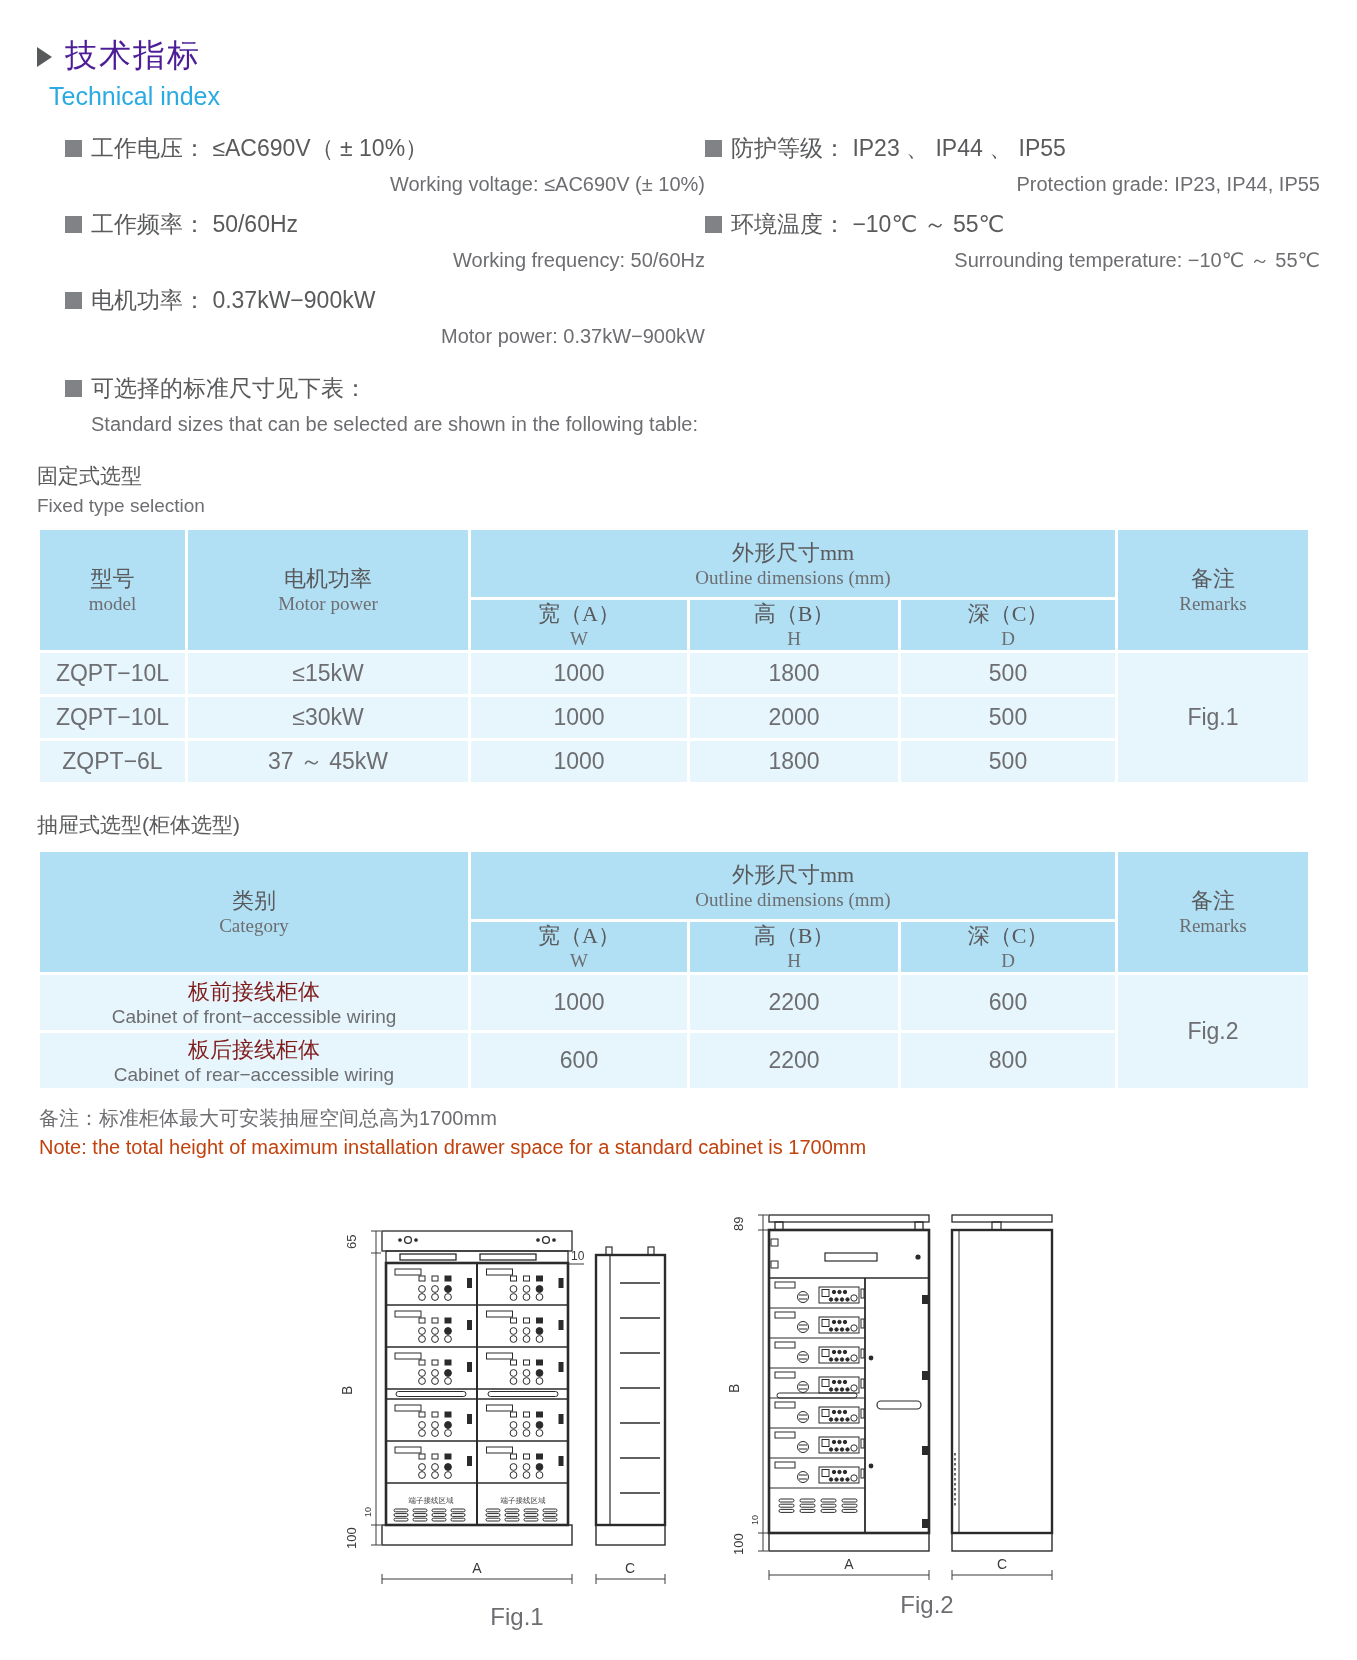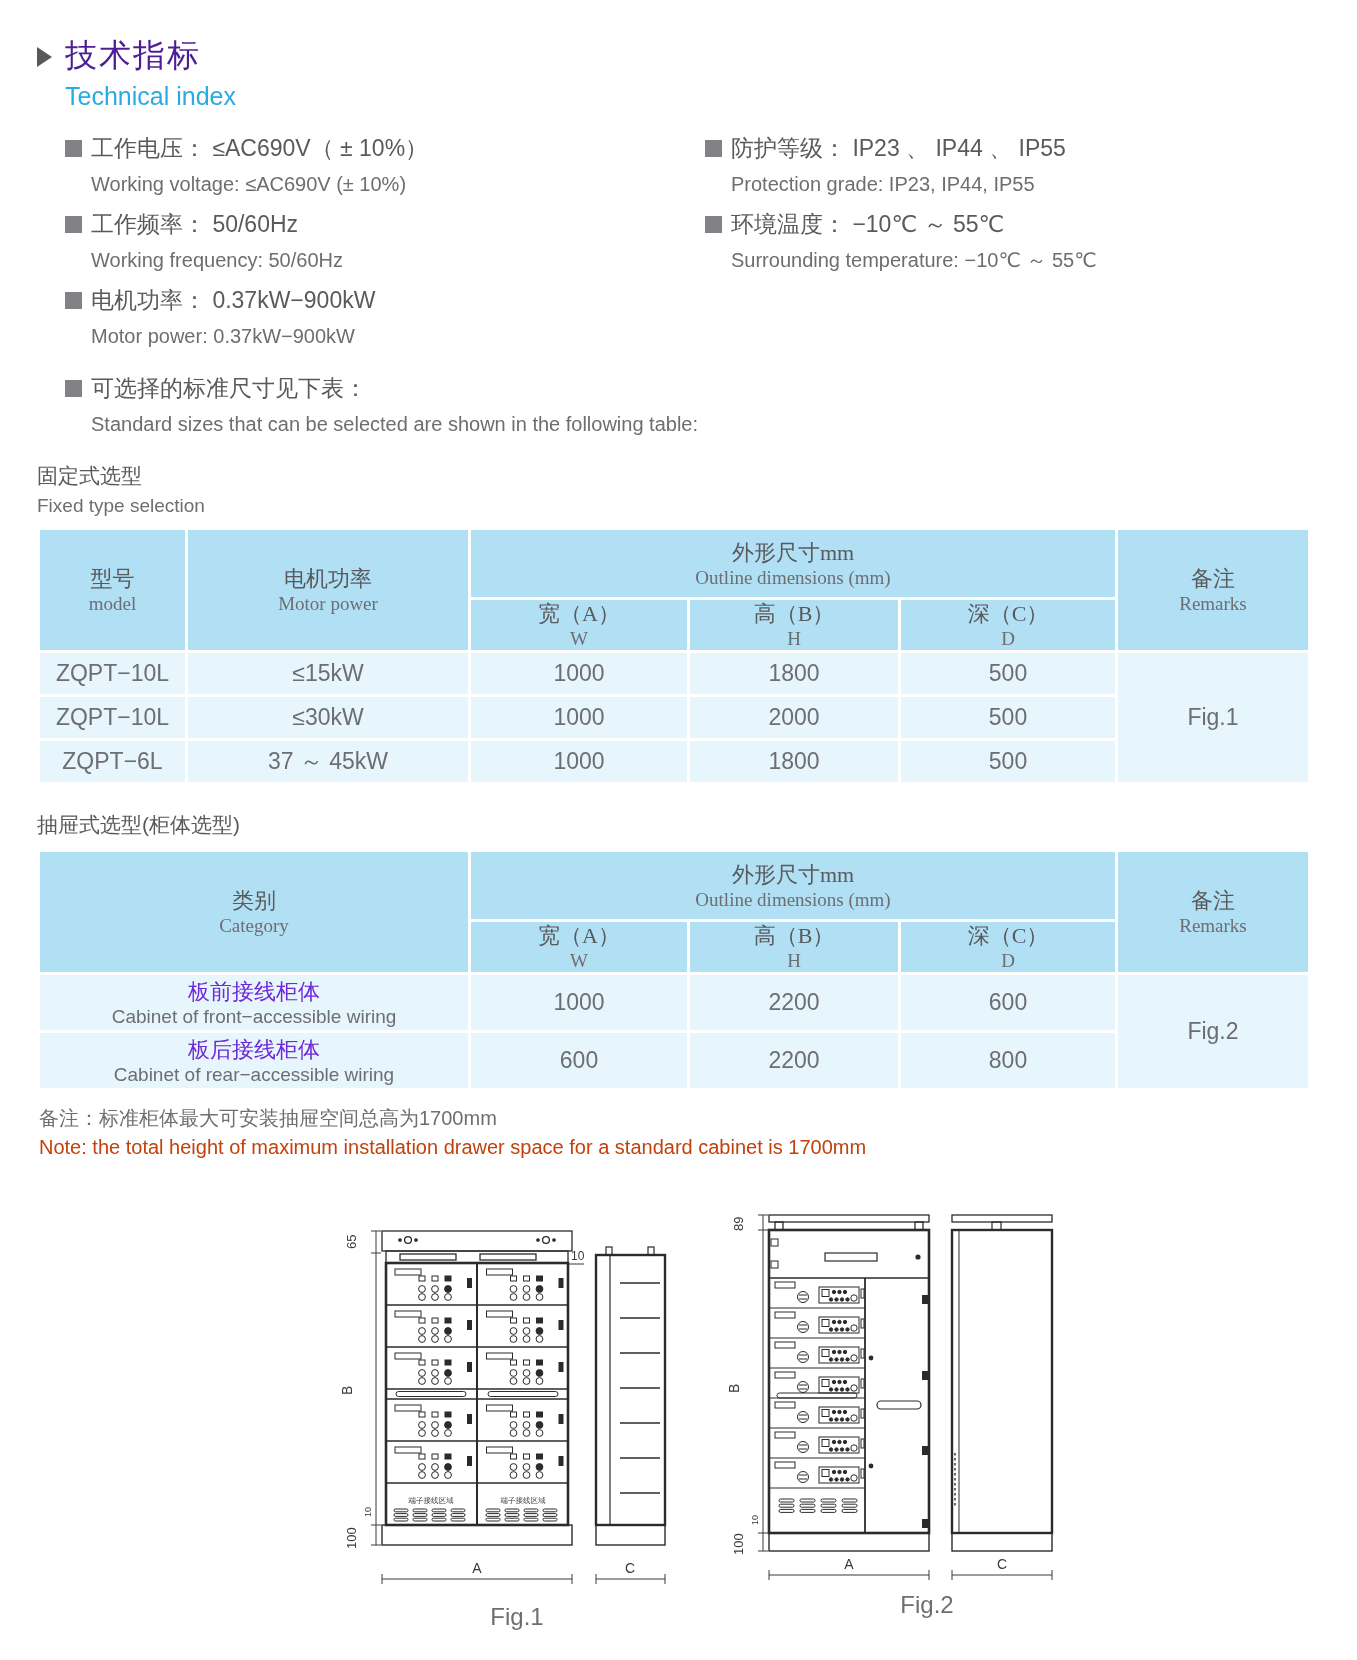--- a/index.html
+++ b/index.html
@@ -8,44 +8,44 @@
     background:#ffffff;color:#6d6e71;
     font-family:"Liberation Sans","DejaVu Sans",sans-serif;
     -webkit-font-smoothing:antialiased;
   }
   .content{padding:34px 37px 0 37px;}
 
   
   .title-row{display:flex;align-items:center;gap:13px;margin-left:0;}
   .arrow{width:0;height:0;border-left:15px solid #58595b;border-top:10px solid transparent;border-bottom:10px solid transparent;margin-top:2px;}
   .title-zh{font-size:32px;color:#4c1d95;letter-spacing:2px;}
-  .title-en{font-size:25px;color:#29abe2;margin:4px 0 0 28px;}
+  .title-en{font-size:25px;color:#29abe2;margin:4px 0 0 12px;}
 
   
   .specs{margin:22px 0 0 28px;}
-  .spec-cols{display:flex;}
+  .spec-cols{display:flex;text-align:right;}
   .spec-col-left{width:640px;}
   .spec-col-right{flex:1;}
   .spec-item{margin-bottom:13px;}
   .zh-line{display:flex;align-items:center;font-size:23px;color:#595a5c;line-height:30px;}
   .bullet{width:17px;height:17px;background:#808285;margin-right:9px;flex:0 0 auto;}
   .en-line{font-size:20px;color:#6d6e71;margin:9px 0 0 26px;line-height:24px;}
 
   
   .section-label-zh{font-size:21px;color:#595a5c;margin-top:26px;}
   .section-label-en{font-size:19px;color:#6d6e71;margin-top:5px;}
 
   
   table.spec-table{border-collapse:collapse;table-layout:fixed;margin-top:10px;}
   table.spec-table td{border:3px solid #ffffff;text-align:center;vertical-align:middle;padding:0;}
   td.hcell{background:#b1dff4;font-family:Liberation Serif, serif;}
   td.bcell{background:#e7f5fc;font-size:23px;color:#6d6e71;}
   .hz{font-size:22px;color:#595a5c;line-height:27px;}
   .he{font-size:19px;color:#6d6e71;line-height:23px;}
-  .cat-zh{font-size:22px;color:#6d28d9;line-height:27px;}
+  .cat-zh{font-size:22px;color:#7f1d1d;line-height:27px;}
   .cat-en{font-size:19px;color:#6d6e71;line-height:23px;text-align:center;}
   tr.hrow1{height:70px;}
   tr.hrow2{height:52px;}
   tr.brow1{height:44px;}
   tr.brow2{height:58px;}
   td.remark-cell{font-size:23px;color:#6d6e71;}
 
   
   .note{margin-top:14px;margin-left:2px;}
   .note-zh{font-size:20px;color:#6d6e71;}

